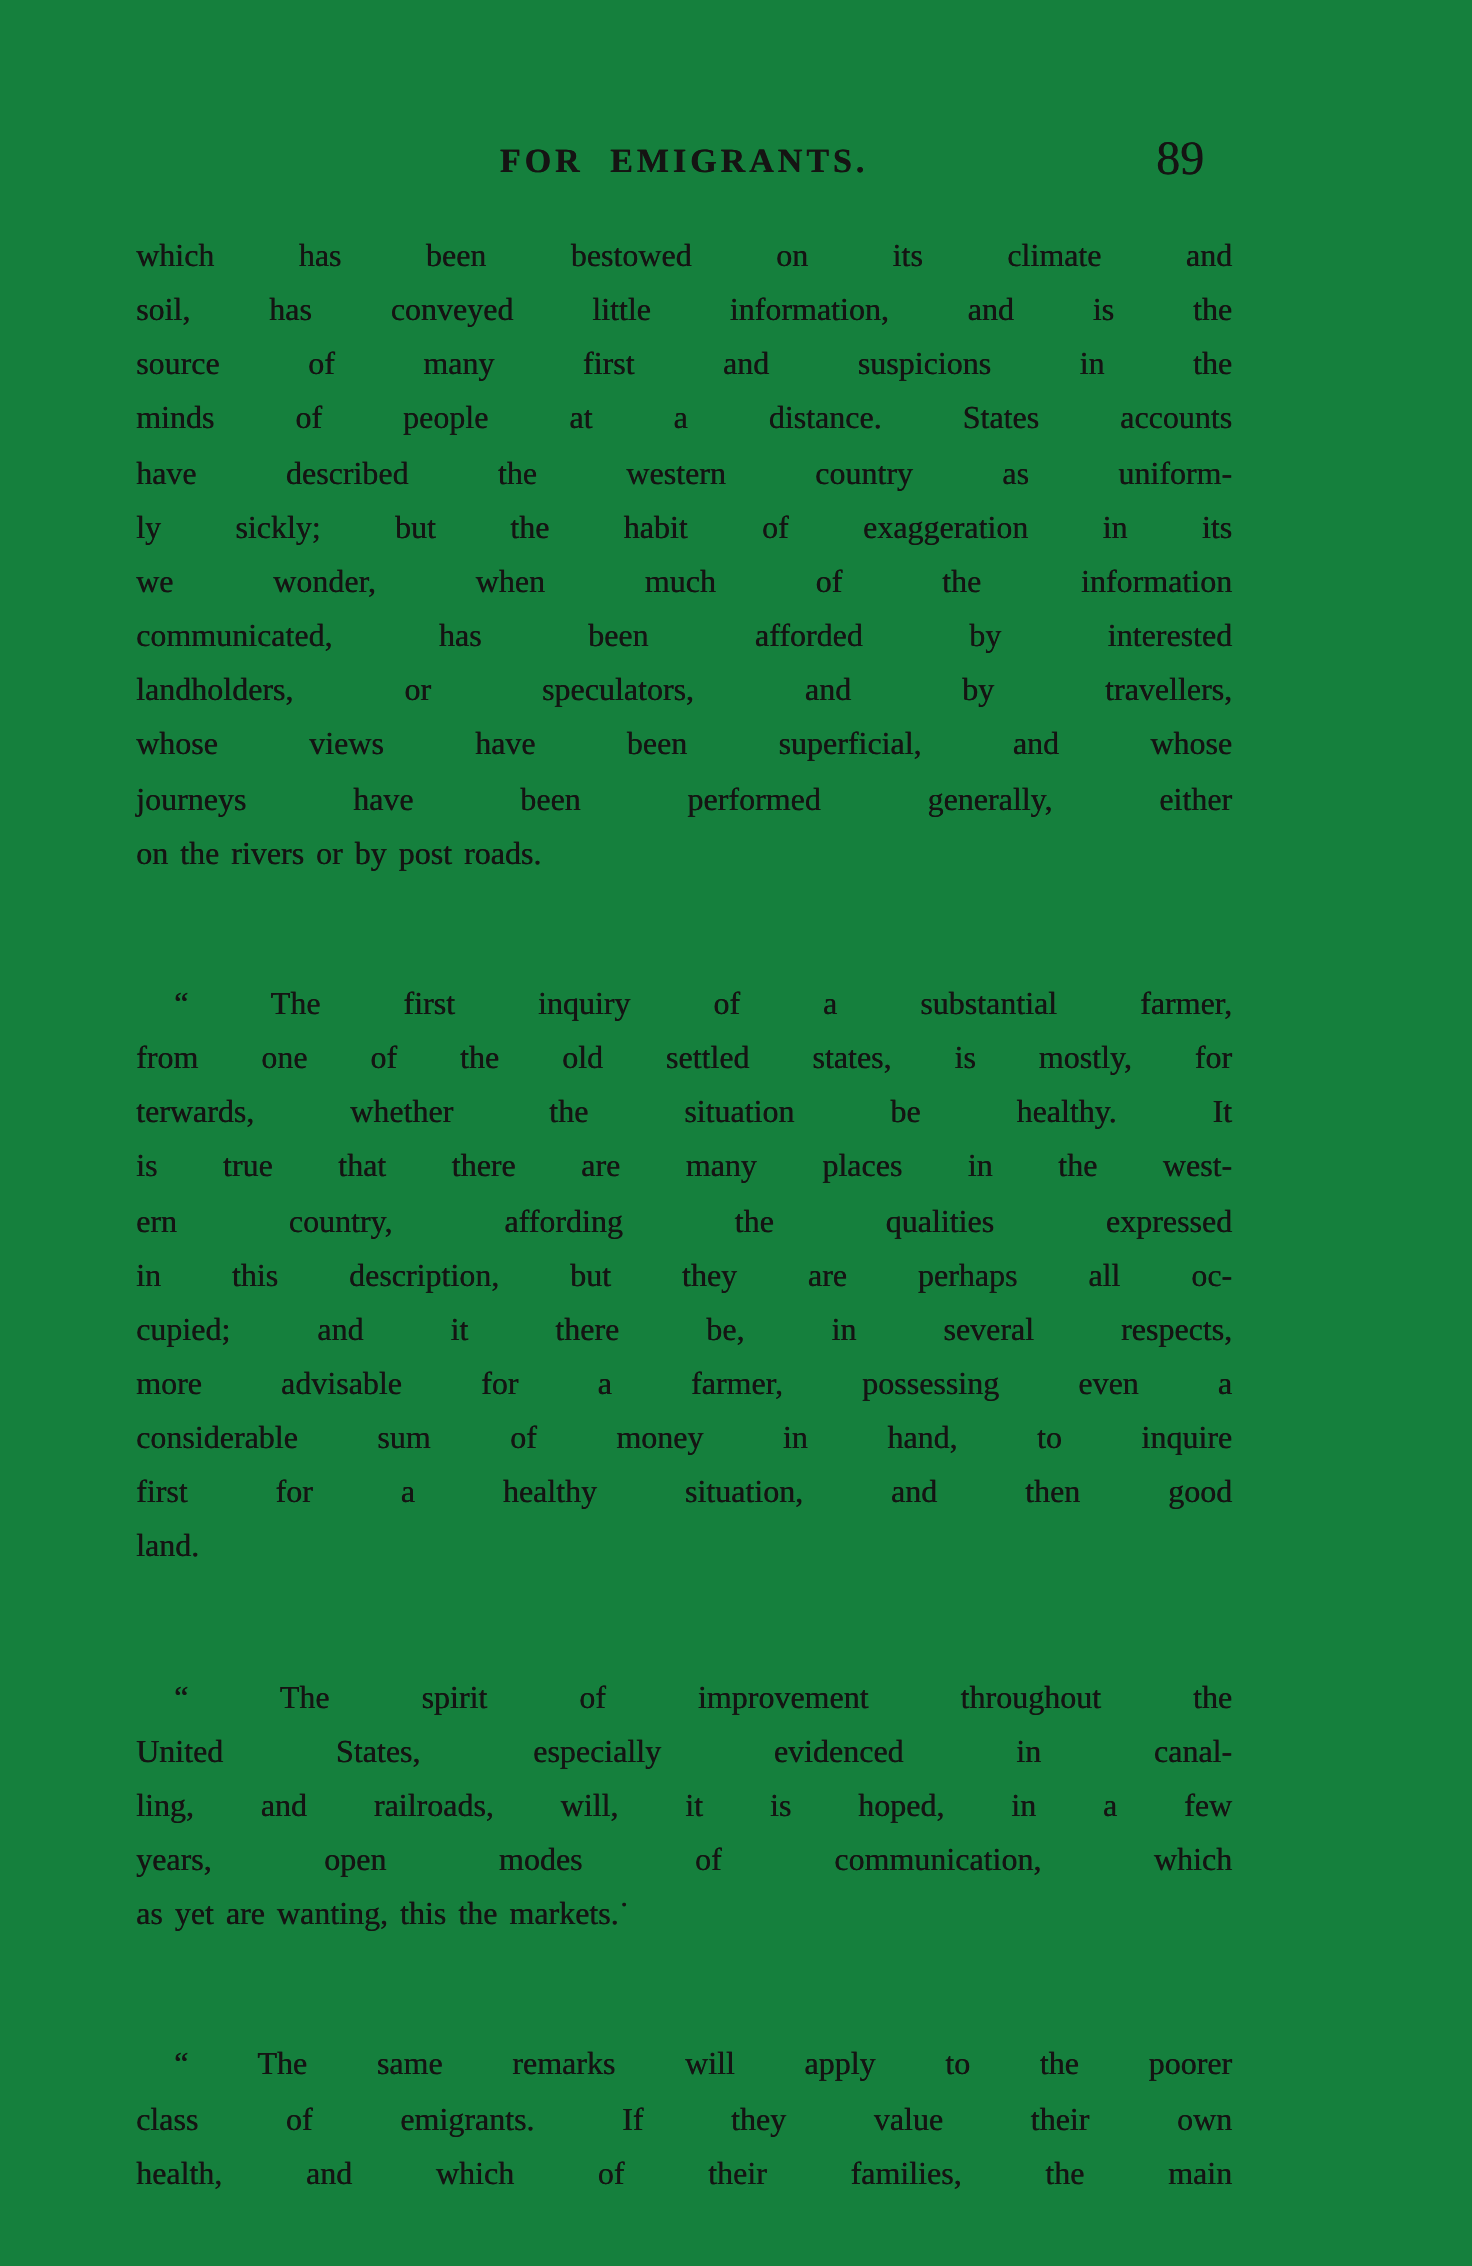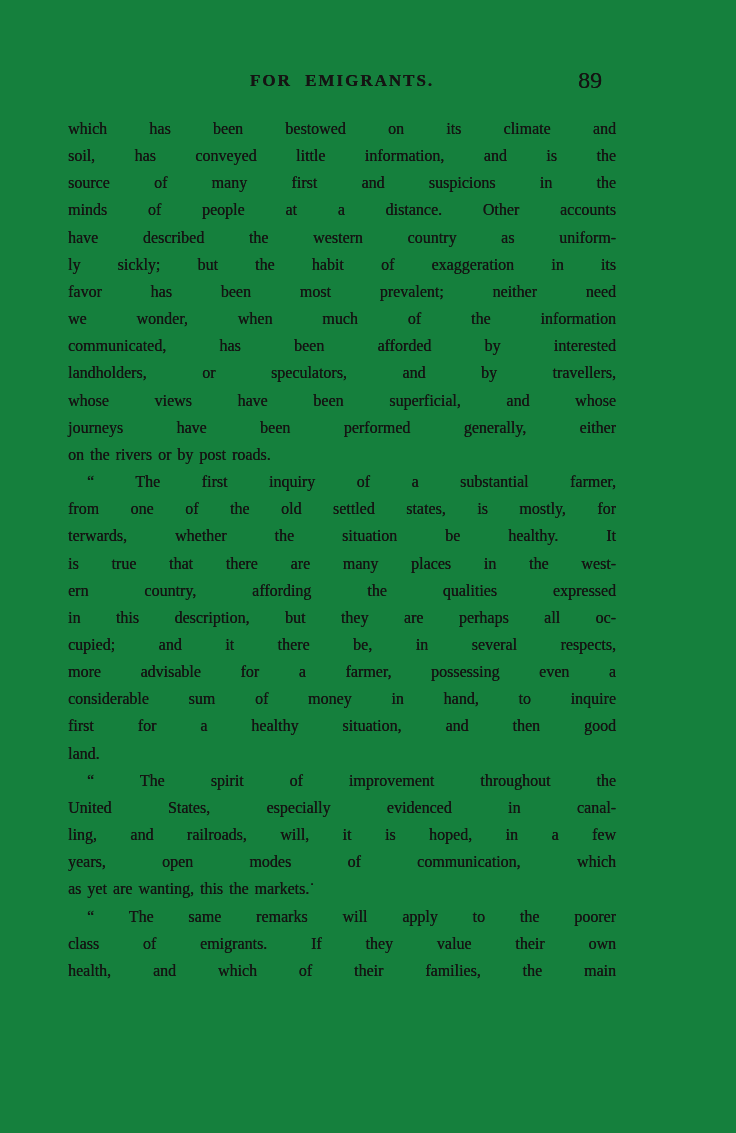--- a/index.html
+++ b/index.html
@@ -53,43 +53,43 @@
     font-size: 16px;
     line-height: 27.15px;
     text-align: justify;
     text-align-last: justify;
     word-spacing: 0.5px;
     text-shadow: 0.2px 0 0 currentColor;
     white-space: normal;
   }
   .line.indent {
     text-indent: 19px;
+    margin-top: 48px;
   }
   .line.par-end {
     text-align: center;
     text-align-last: left;
     word-spacing: 2px;
   }
 </style>
 </head>
 <body>
 
 <div class="page">
   <div class="running-header">
     <div class="running-title">FOR EMIGRANTS.</div>
     <div class="page-number">89</div>
   </div>
   <div class="body-text">
       <div class="line">which has been bestowed on its climate and</div>
       <div class="line">soil, has conveyed little information, and is the</div>
       <div class="line">source of many first and suspicions in the</div>
-      <div class="line">minds of people at a distance. Other accounts</div>
+      <div class="line">minds of people at a distance. States accounts</div>
       <div class="line">have described the western country as uniform-</div>
       <div class="line">ly sickly; but the habit of exaggeration in its</div>
-      <div class="line">favor has been most prevalent; neither need</div>
       <div class="line">we wonder, when much of the information</div>
       <div class="line">communicated, has been afforded by interested</div>
       <div class="line">landholders, or speculators, and by travellers,</div>
       <div class="line">whose views have been superficial, and whose</div>
       <div class="line">journeys have been performed generally, either</div>
       <div class="line par-end">on the rivers or by post roads.</div>
       <div class="line indent">“ The first inquiry of a substantial farmer,</div>
       <div class="line">from one of the old settled states, is mostly, for</div>
       <div class="line">terwards, whether the situation be healthy. It</div>
       <div class="line">is true that there are many places in the west-</div>

